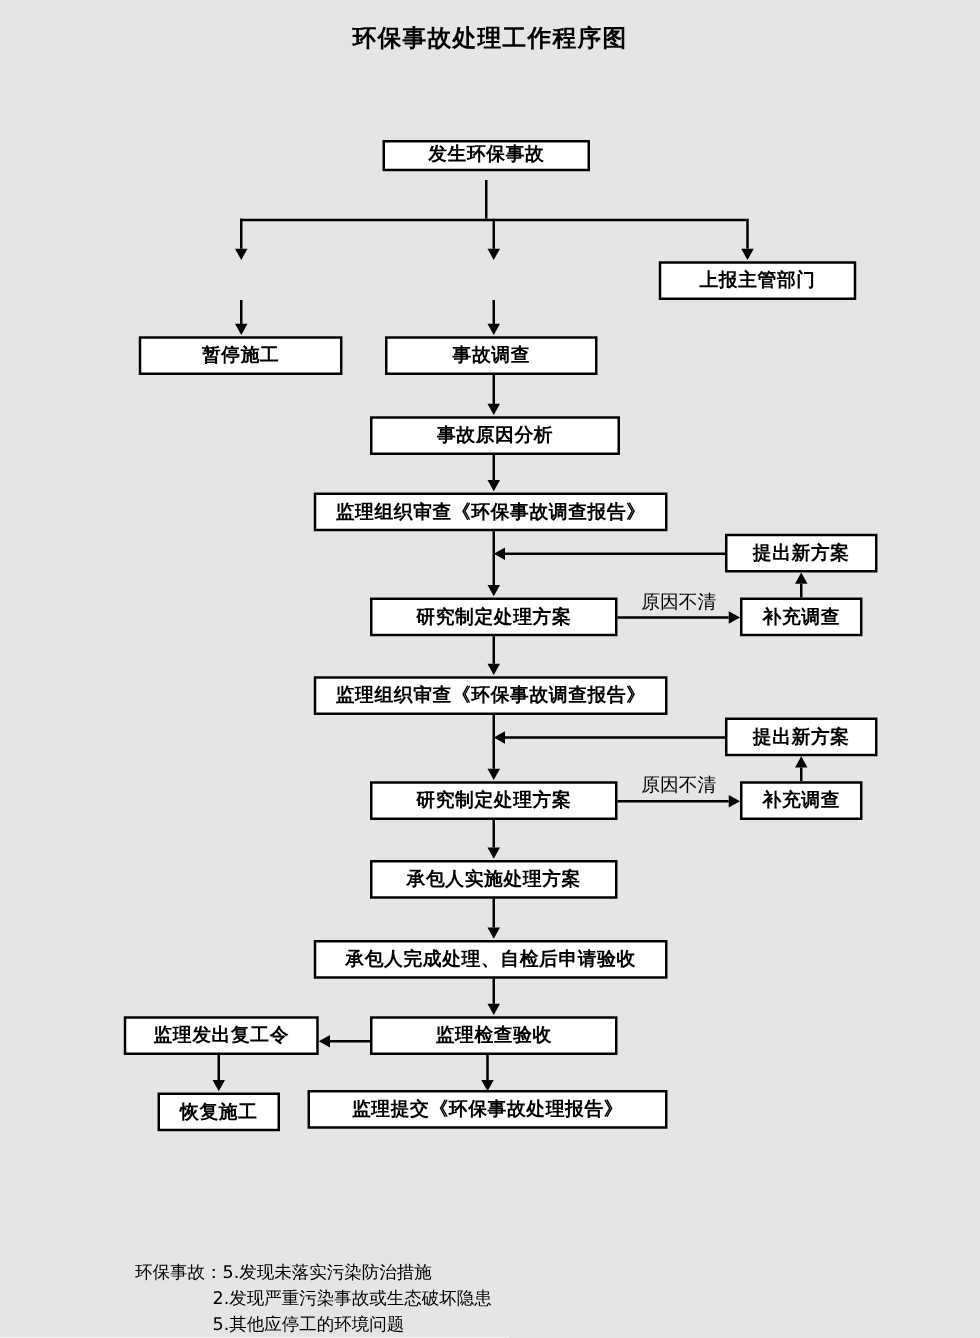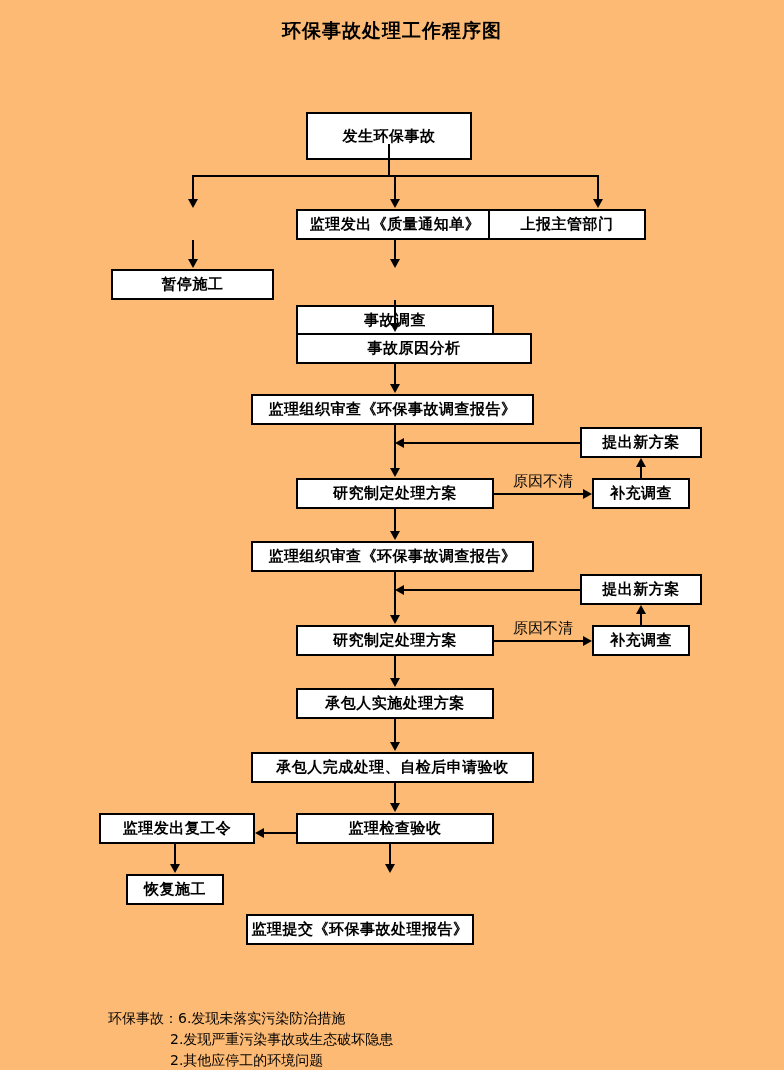--- a/index.html
+++ b/index.html
@@ -8,21 +8,21 @@
     background: #ffffff;
   }
   body {
     font-family: "DejaVu Sans", "Liberation Sans", sans-serif;
     color: #000000;
   }
   #page {
     position: relative;
     width: 784px;
     height: 1070px;
-    background: #fdba74;
+    background: #e5e5e5;
     overflow: hidden;
   }
   .title {
     position: absolute;
     left: 0;
     top: 18px;
     width: 784px;
     text-align: center;
     font-size: 19px;
     font-weight: bold;
@@ -89,32 +89,31 @@
   .footnote .fn-row { display: block; white-space: nowrap; }
   .footnote .fn-indent { padding-left: 62px; }
 </style>
 </head>
 <body>
 
 <div id="page">
 
   <div class="title">环保事故处理工作程序图</div>
 
-  <div class="node" style="left:306px; top:112px; width:166px; height:48px;">发生环保事故</div>
-
-
-  <div class="node" style="left:296px; top:209px; width:198px; height:31px;">监理发出《质量通知单》</div>
-
-  <div class="node" style="left:488px; top:209px; width:158px; height:31px;">上报主管部门</div>
+  <div class="node" style="left:306px; top:112px; width:166px; height:25px;font-family:Liberation Mono, monospace;">发生环保事故</div>
+
+
+
+  <div class="node" style="left:527px; top:209px; width:158px; height:31px;">上报主管部门</div>
 
   <div class="node" style="left:111px; top:269px; width:163px; height:31px;">暂停施工</div>
 
-  <div class="node" style="left:296px; top:269px; width:198px; height:31px;margin-top:36px;">事故调查</div>
-
-  <div class="node" style="left:296px; top:333px; width:236px; height:31px;">事故原因分析</div>
+  <div class="node" style="left:308px; top:269px; width:170px; height:31px;">事故调查</div>
+
+  <div class="node" style="left:296px; top:333px; width:200px; height:31px;">事故原因分析</div>
 
   <div class="node" style="left:251px; top:394px; width:283px; height:31px;">监理组织审查《环保事故调查报告》</div>
 
   <div class="node" style="left:580px; top:427px; width:122px; height:31px;">提出新方案</div>
 
   <div class="node" style="left:296px; top:478px; width:198px; height:31px;">研究制定处理方案</div>
 
   <div class="node" style="left:592px; top:478px; width:98px; height:31px;">补充调查</div>
 
   <div class="node" style="left:251px; top:541px; width:283px; height:31px;">监理组织审查《环保事故调查报告》</div>
@@ -128,21 +127,21 @@
   <div class="node" style="left:251px; top:752px; width:283px; height:31px;">承包人完成处理、自检后申请验收</div>
 
   <div class="node" style="left:296px; top:688px; width:198px; height:31px;">承包人实施处理方案</div>
 
   <div class="node" style="left:99px; top:813px; width:156px; height:31px;">监理发出复工令</div>
 
   <div class="node" style="left:296px; top:813px; width:198px; height:31px;text-align:right;">监理检查验收</div>
 
   <div class="node" style="left:126px; top:874px; width:98px; height:31px;">恢复施工</div>
 
-  <div class="node" style="left:246px; top:914px; width:228px; height:31px;">监理提交《环保事故处理报告》</div>
+  <div class="node" style="left:246px; top:872px; width:288px; height:31px;">监理提交《环保事故处理报告》</div>
 
   <div class="edge-label" style="left:513px; top:474px;">原因不清</div>
   <div class="edge-label" style="left:513px; top:621px;">原因不清</div>
 
   <div class="ln v" style="left:388px; top:144px; height:31px;"></div>
   <div class="ln h" style="left:192px; top:175px; width:405px;"></div>
   <div class="ln v" style="left:192px; top:175px; height:24px;"></div>
   <div class="arw down" style="left:188px; top:199px;"></div>
   <div class="ln v" style="left:394px; top:175px; height:24px;"></div>
   <div class="arw down" style="left:390px; top:199px;"></div>
@@ -200,18 +199,18 @@
   <div class="ln h" style="left:264px; top:832px; width:32px;"></div>
   <div class="arw left" style="left:255px; top:828px;"></div>
 
   <div class="ln v" style="left:174px; top:844px; height:20px;"></div>
   <div class="arw down" style="left:170px; top:864px;"></div>
 
   <div class="ln v" style="left:389px; top:844px; height:20px;"></div>
   <div class="arw down" style="left:385px; top:864px;"></div>
 
   <div class="footnote">
-    <span class="fn-row">环保事故：6.发现未落实污染防治措施</span>
+    <span class="fn-row">环保事故：5.发现未落实污染防治措施</span>
     <span class="fn-row fn-indent">2.发现严重污染事故或生态破坏隐患</span>
-    <span class="fn-row fn-indent">2.其他应停工的环境问题</span>
+    <span class="fn-row fn-indent">5.其他应停工的环境问题</span>
   </div>
 
 </div>
 
 </body></html>

